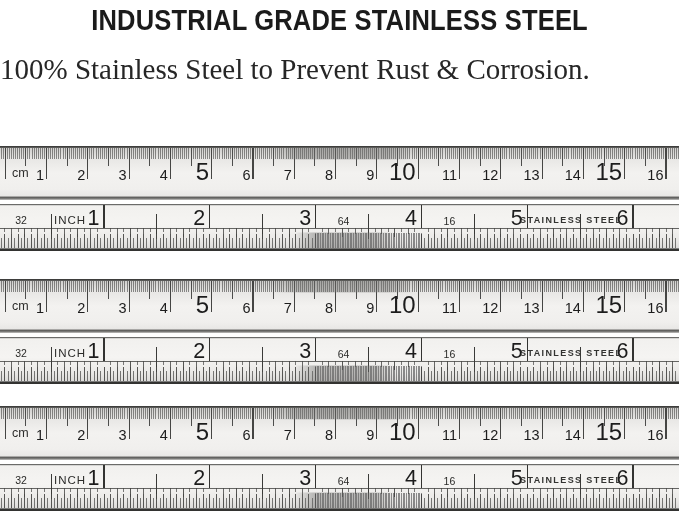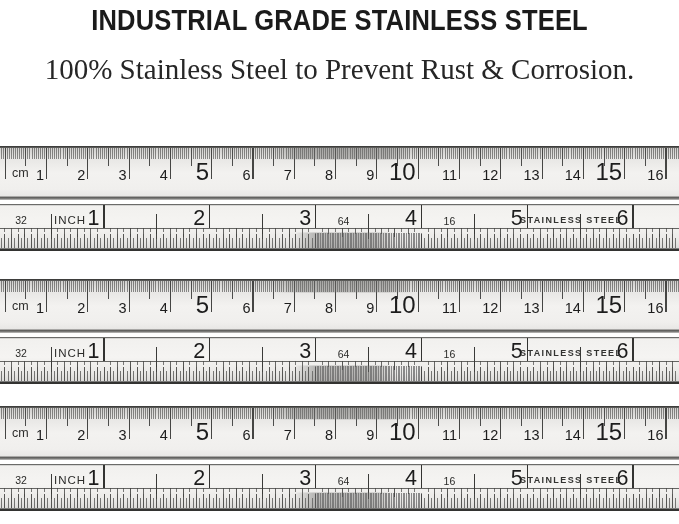--- a/index.html
+++ b/index.html
@@ -8,21 +8,21 @@
     font-family:"Liberation Sans","DejaVu Sans",sans-serif;
   }
   .page{width:679px;height:524px;position:relative;}
   .headline{
     margin:5px 0 0;text-align:center;
     font-size:29px;font-weight:700;color:#1b1b1b;line-height:1.1;
     transform:scaleX(.88);transform-origin:50% 50%;
     letter-spacing:.2px;white-space:nowrap;
   }
   .subheadline{
-    margin:17px 0 4px;text-align:center;
+    margin:17px 0 4px;
     font-family:"Liberation Serif","DejaVu Serif",serif;
     font-size:29px;font-weight:400;color:#262626;line-height:1.1;white-space:nowrap;
   }
   .rulers{margin-top:60px;}
   .ruler-block{width:679px;height:105px;margin:0 0 28px 0;}
   .ruler-block.last{margin-bottom:0;}
   .ruler-block.mid{margin-bottom:22px;}
   .ruler-svg{display:block;}
 </style>
 </head>

